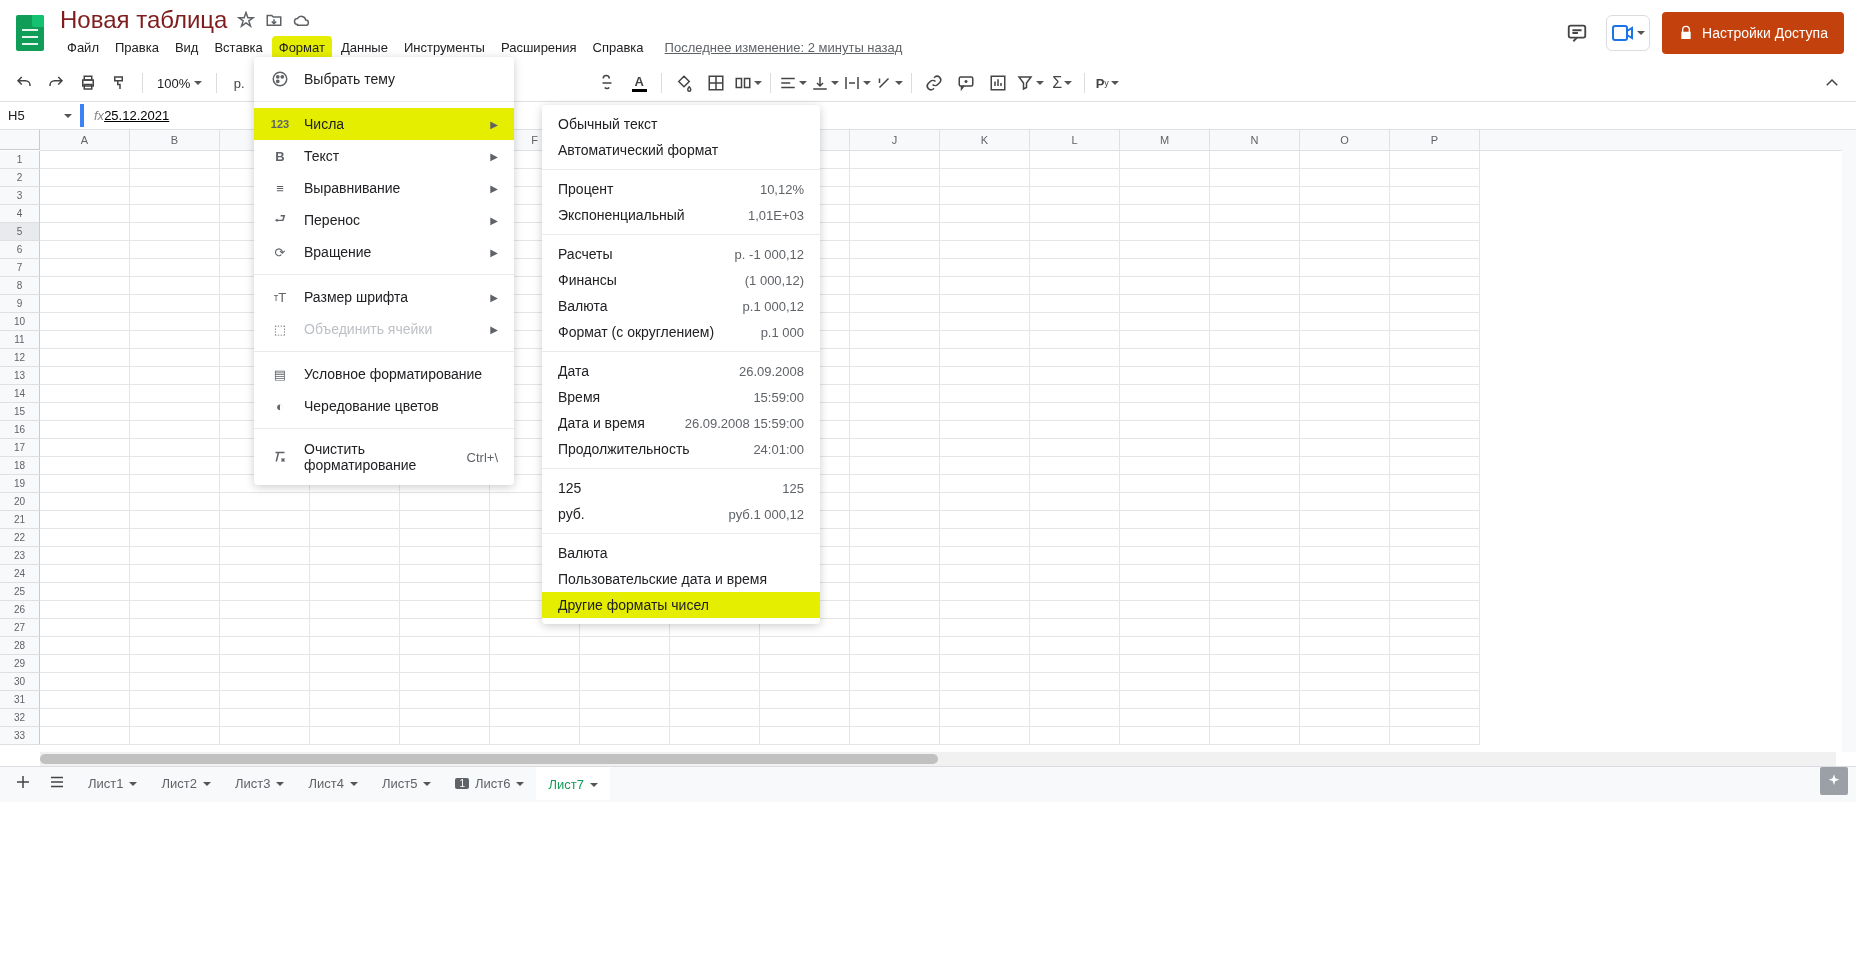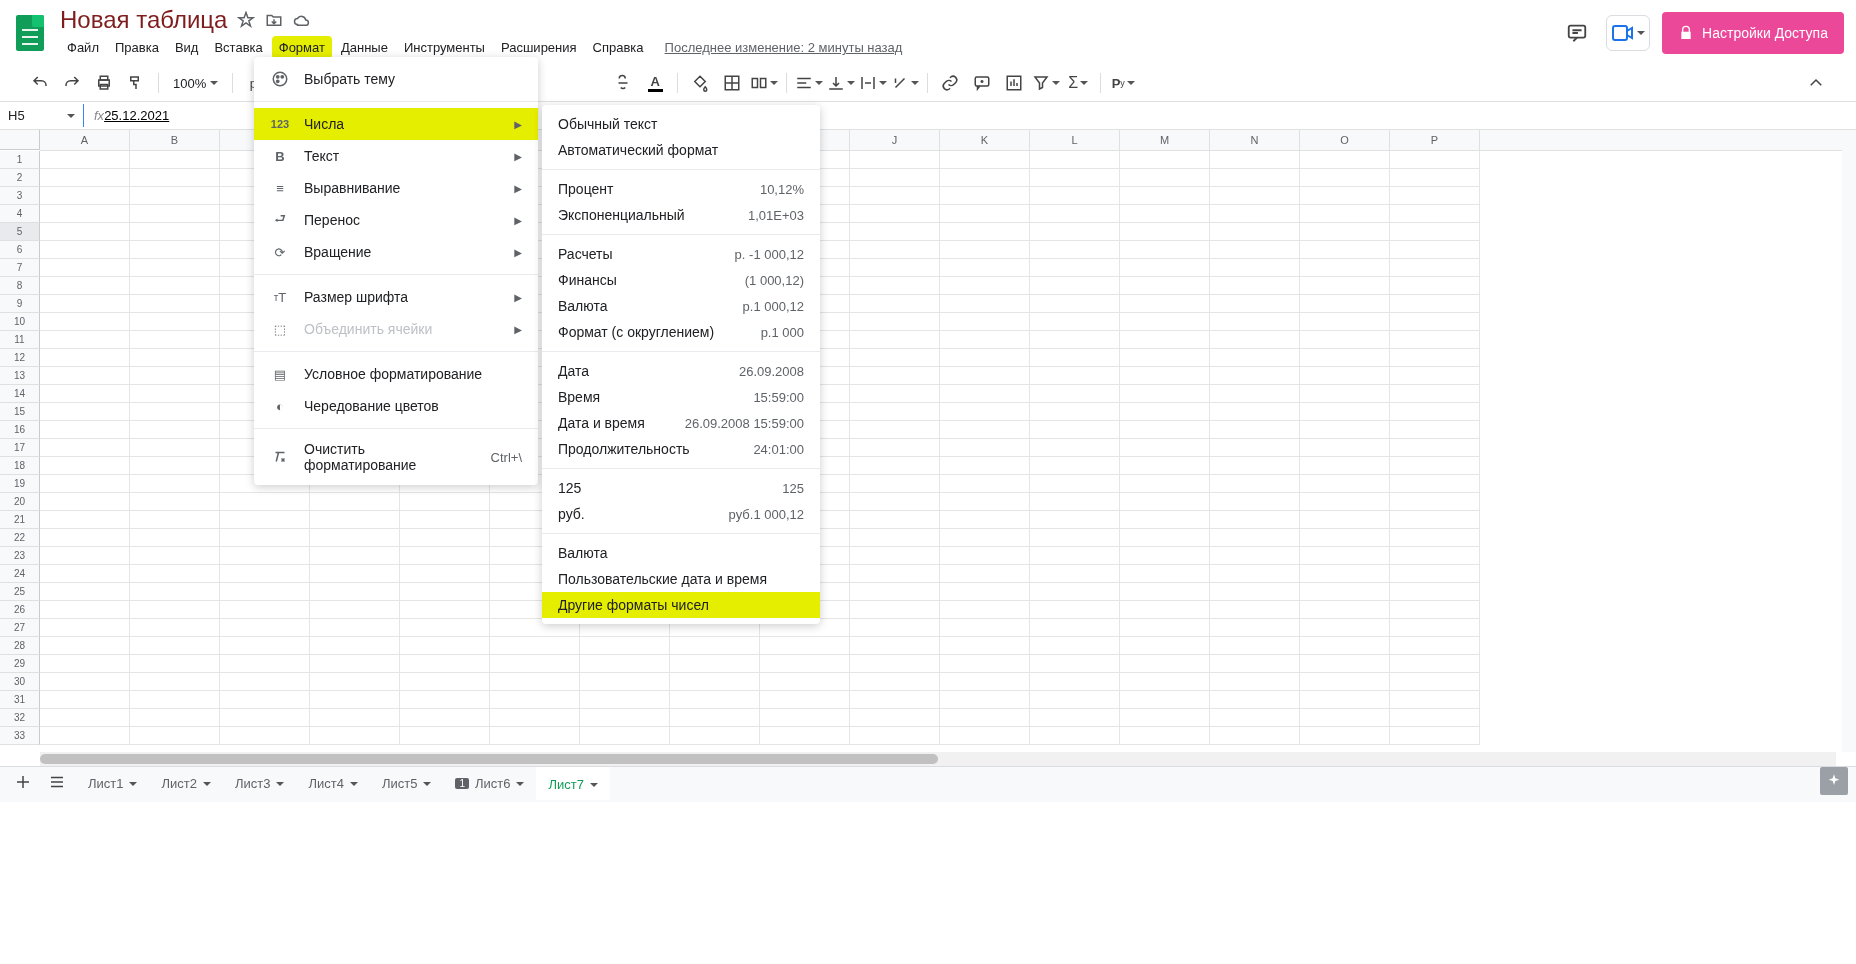--- a/index.html
+++ b/index.html
@@ -14,51 +14,51 @@
 .doc-title { font-size:24px; color:#7f1d1d; }
 .title-icons { display:flex; gap:10px; color:#5f6368; }
 .ti { width:18px; height:18px; cursor:pointer; }
 .menubar { display:flex; gap:2px; margin-top:2px; }
 .menu-item { padding:4px 7px; border-radius:4px; cursor:pointer; }
 .menu-item.active { background:#e6ee00; }
 .last-mod { color:#5f6368; text-decoration:underline; margin-left:12px; padding:4px 0; cursor:pointer; }
 .top-right { display:flex; align-items:center; gap:12px; }
 .icon-btn { width:34px; height:34px; display:flex; align-items:center; justify-content:center; border-radius:50%; cursor:pointer; color:#444; }
 .present-btn { height:36px; border:1px solid #dadce0; border-radius:6px; display:flex; align-items:center; padding:0 4px; gap:2px; color:#1a73e8; }
-.share-btn { background:#ec4899; color:#fff; border:none; border-radius:4px; padding:0 16px; height:42px; font-size:14px; font-weight:500; display:flex; align-items:center; gap:8px; cursor:pointer; }
+.share-btn { background:#c2410c; color:#fff; border:none; border-radius:4px; padding:0 16px; height:42px; font-size:14px; font-weight:500; display:flex; align-items:center; gap:8px; cursor:pointer; }
 .lock-icon { width:16px; height:16px; }
 
-.toolbar { display:flex; align-items:center; padding:4px 26px; border-bottom:1px solid #e0e0e0; gap:4px; margin-top:6px; }
+.toolbar { display:flex; align-items:center; padding:4px 10px; border-bottom:1px solid #e0e0e0; gap:4px; margin-top:6px; }
 .tb { width:28px; height:28px; display:flex; align-items:center; justify-content:center; border-radius:2px; cursor:pointer; color:#444; }
 .tb svg { width:18px; height:18px; }
 .tb-sep { width:1px; height:20px; background:#dadce0; margin:0 4px; }
 .zoom { display:flex; align-items:center; gap:4px; padding:0 6px; cursor:pointer; }
 .arrow-down { width:0; height:0; border-left:4px solid transparent; border-right:4px solid transparent; border-top:4px solid #555; display:inline-block; }
 .expand-up { margin-left:auto; }
 
 .cell-bar { display:flex; align-items:center; padding:2px 0; border-bottom:1px solid #e0e0e0; }
-.cell-ref { width:84px; padding:4px 8px; display:flex; align-items:center; justify-content:space-between; border-right:1px solid #3b82f6; }
+.cell-ref { width:84px; padding:4px 8px; display:flex; align-items:center; justify-content:space-between; border-right:4px solid #3b82f6; }
 .fx-box { display:flex; align-items:center; padding:0 10px; flex:1; }
 .fx { font-style:italic; color:#888; }
 .fx-input { border:none; outline:none; width:100%; font-size:13px;text-decoration:underline; }
 
 .grid-area { position:relative; height:636px; overflow:hidden; }
 .col-headers { display:flex; background:#f8f9fa; border-bottom:1px solid #e0e0e0; margin-left:40px; }
 .col-h { width:90px; height:20px; display:flex; align-items:center; justify-content:center; border-right:1px solid #e0e0e0; font-size:11px; color:#5f6368; background:#f8f9fa; }
 .corner { position:absolute; left:0; top:0; width:40px; height:20px; background:#f8f9fa; border-right:1px solid #ccc; border-bottom:1px solid #ccc; }
 .rows-area { display:flex; }
 .row-headers { width:40px; }
 .row-h { height:18px; border-bottom:1px solid #e0e0e0; border-right:1px solid #ccc; display:flex; align-items:center; justify-content:center; font-size:10px; color:#5f6368; background:#f8f9fa; }
 .cells { flex:1; position:relative; }
 .cell-row { display:flex; height:18px; }
 .cell { width:90px; height:18px; border-right:1px solid #e5e5e5; border-bottom:1px solid #e5e5e5; }
 .row-h.sel { background:#e8eaed; }
 .cell.sel { outline:2px solid #1a73e8; outline-offset:-1px; }
 
-.format-menu { position:absolute; left:254px; top:57px; width:284px; background:#fff; box-shadow:0 2px 10px rgba(0,0,0,.2); border-radius:4px; padding:6px 0; z-index:100; }
+.format-menu { position:absolute; left:254px; top:57px; width:260px; background:#fff; box-shadow:0 2px 10px rgba(0,0,0,.2); border-radius:4px; padding:6px 0; z-index:100; }
 .fm-item { display:flex; align-items:center; padding:6px 16px; gap:14px; cursor:pointer; }
 .fm-item .lbl { flex:1; font-size:14px; }
 .fm-item .arrow { color:#5f6368; font-size:10px; }
 .fm-item .sc { color:#5f6368; font-size:13px; }
 .fm-item.highlighted { background:#e6ee00; }
 .fm-item.disabled { color:#bdc1c6; }
 .fm-sep { height:1px; background:#e8eaed; margin:6px 0; }
 .fm-icon { width:20px; height:20px; display:flex; align-items:center; justify-content:center; color:#5f6368; }
 
 .sub-menu { position:absolute; left:542px; top:105px; width:278px; background:#fff; box-shadow:0 2px 10px rgba(0,0,0,.2); border-radius:4px; padding:6px 0; z-index:101; }

